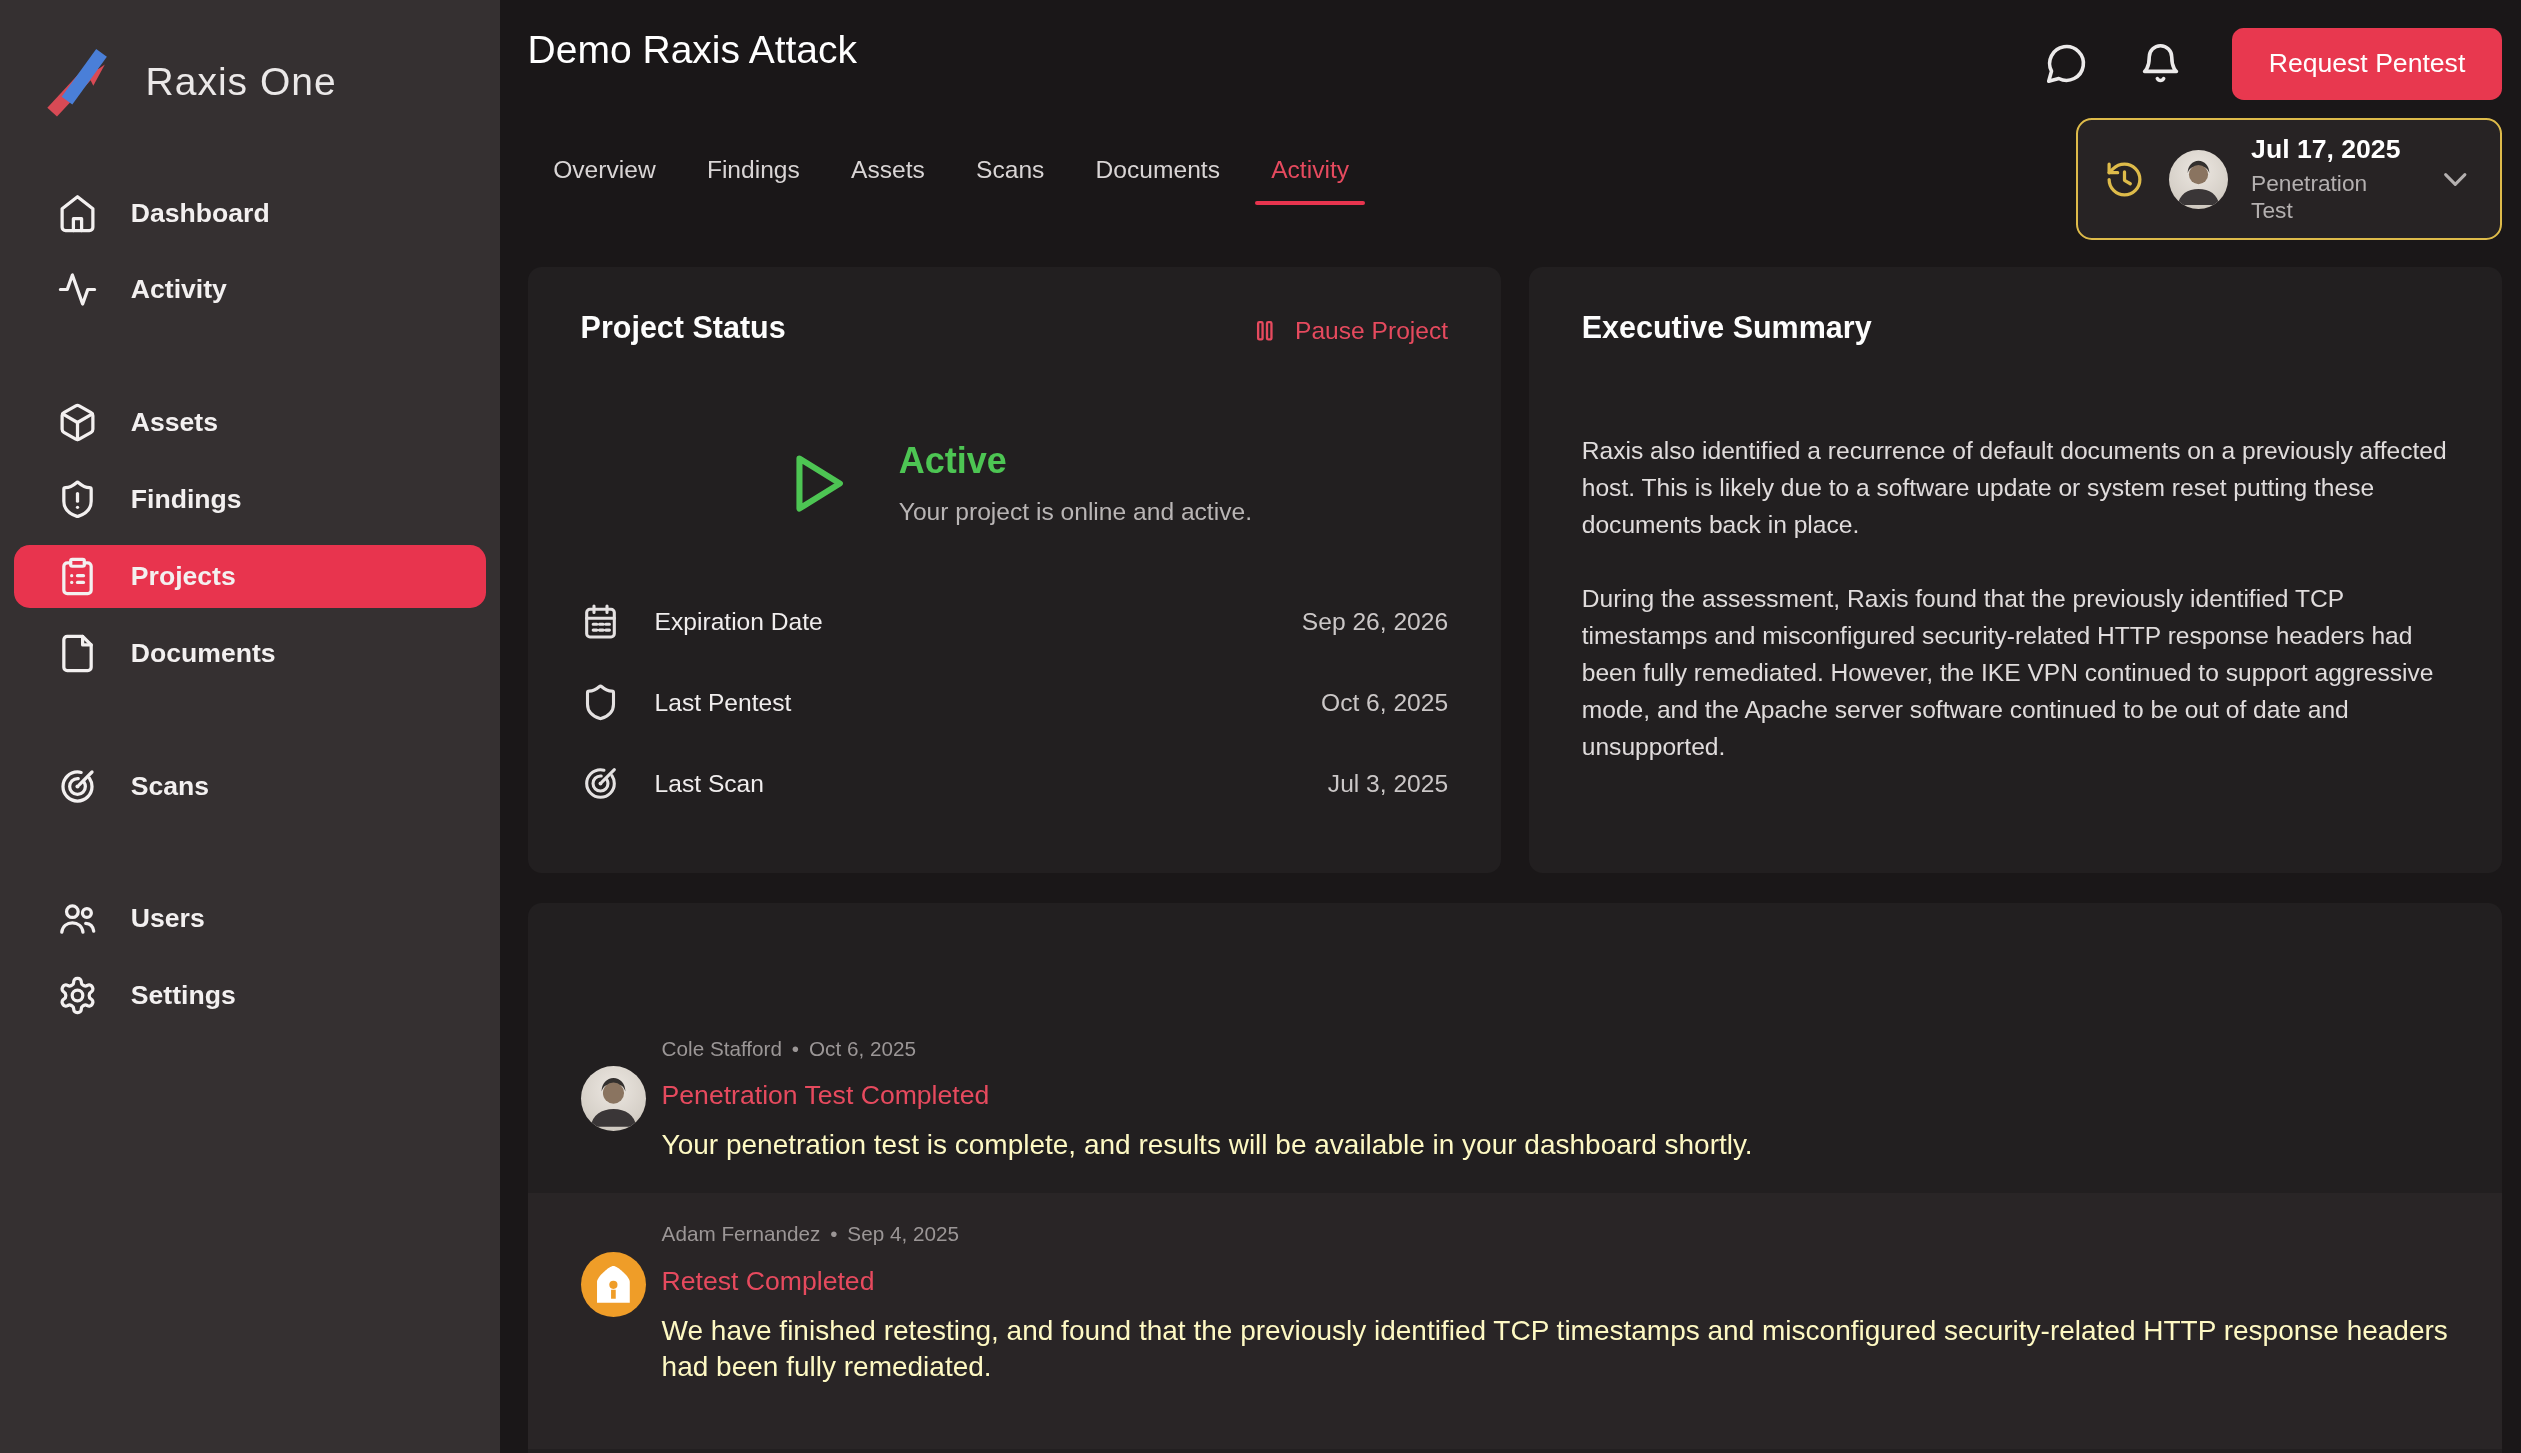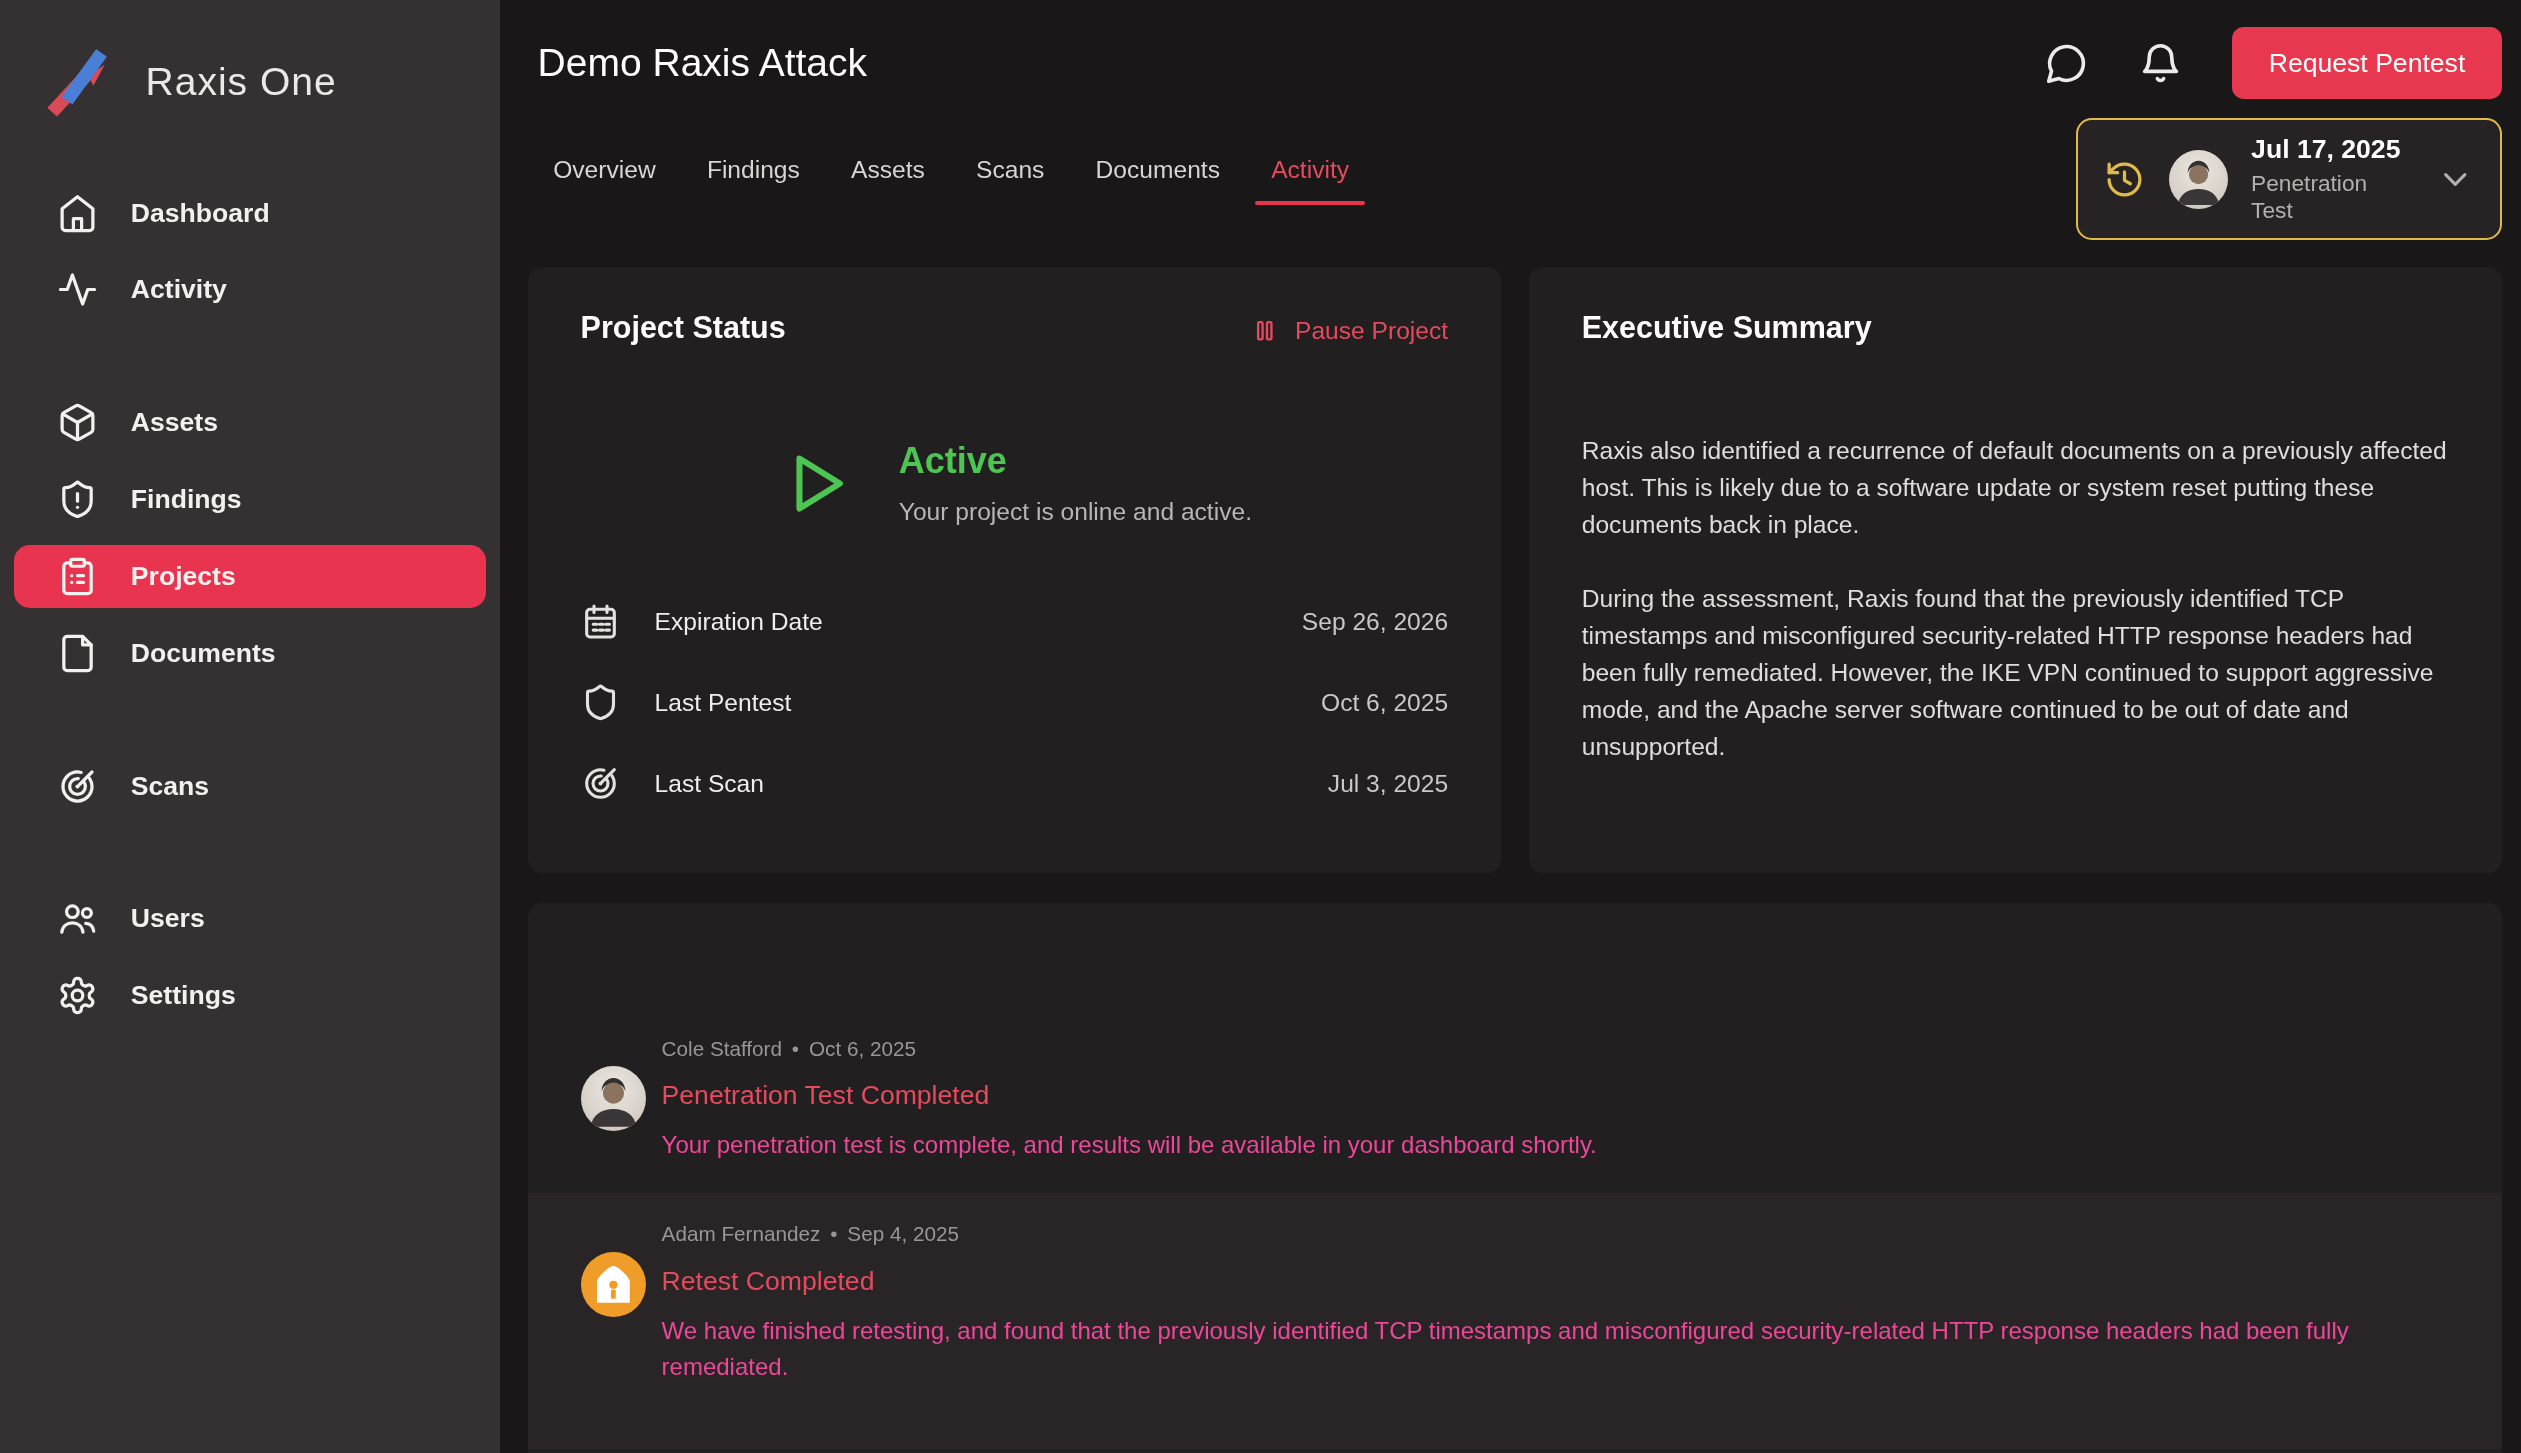--- a/index.html
+++ b/index.html
@@ -28,21 +28,21 @@
     font-size: 26.6px; font-weight: 700; color: #f3f0f0;
   }
   .nav-item .nav-icon { width: 41px; height: 41px; flex-shrink: 0; }
   .nav-item .nav-icon svg { width: 100%; height: 100%; }
   .nav-item.active { background: #e8344e; }
   .group-gap { margin-top: 63px; }
 
   
   .main { flex: 1; padding: 0 19.7px 0 27.6px; background: #1a1718; }
 
-  .header-row { display: flex; align-items: center; margin-top: 27.6px; height: 71px; margin-left: 10px; }
+  .header-row { display: flex; align-items: flex-start; margin-top: 27.6px; height: 71px; }
   .page-title { font-size: 39px; font-weight: 500; color: #ffffff; margin: 0; }
   .header-actions { margin-left: auto; display: flex; align-items: center; gap: 49px; }
   .icon-btn {
     width: 45px; height: 45px; background: none; border: none; padding: 0;
     color: #eceaea; cursor: pointer;
   }
   .icon-btn svg { width: 100%; height: 100%; }
   .request-btn {
     background: #e8384f; color: #fff; border: none; cursor: pointer;
     font-family: inherit; font-size: 26.6px; font-weight: 500;
@@ -136,21 +136,21 @@
   .entry-avatar {
     width: 65px; height: 65px; border-radius: 50%; overflow: hidden;
     flex-shrink: 0; margin-top: 29.6px;
     background: radial-gradient(circle at 50% 35%, #ece7e1 0%, #d6d0c8 65%, #c2bbb0 100%);
   }
   .entry-avatar.orange { background: #ef9d28; display: flex; align-items: center; justify-content: center; }
   .entry-avatar.orange svg { width: 72%; height: 72%; }
   .entry-content { flex: 1; }
   .entry-meta { font-size: 20.7px; color: #9b9696; display: flex; gap: 9.9px; }
   .entry-title { font-size: 26.6px; color: #e64a5e; margin-top: 19.7px; }
-  .entry-body { font-size: 24px; color: #ec4899; line-height: 36px; margin-top: 15.8px; }
+  .entry-body { font-size: 28px; color: #fef9c3; line-height: 36px; margin-top: 15.8px; }
 
   svg.stroke { fill: none; stroke: currentColor; stroke-width: 1.9; stroke-linecap: round; stroke-linejoin: round; }
 </style>
 </head>
 <body>
 
 <aside class="sidebar">
   <div class="logo-row">
     <span class="logo-mark">
       <svg viewBox="0 0 48 48">

